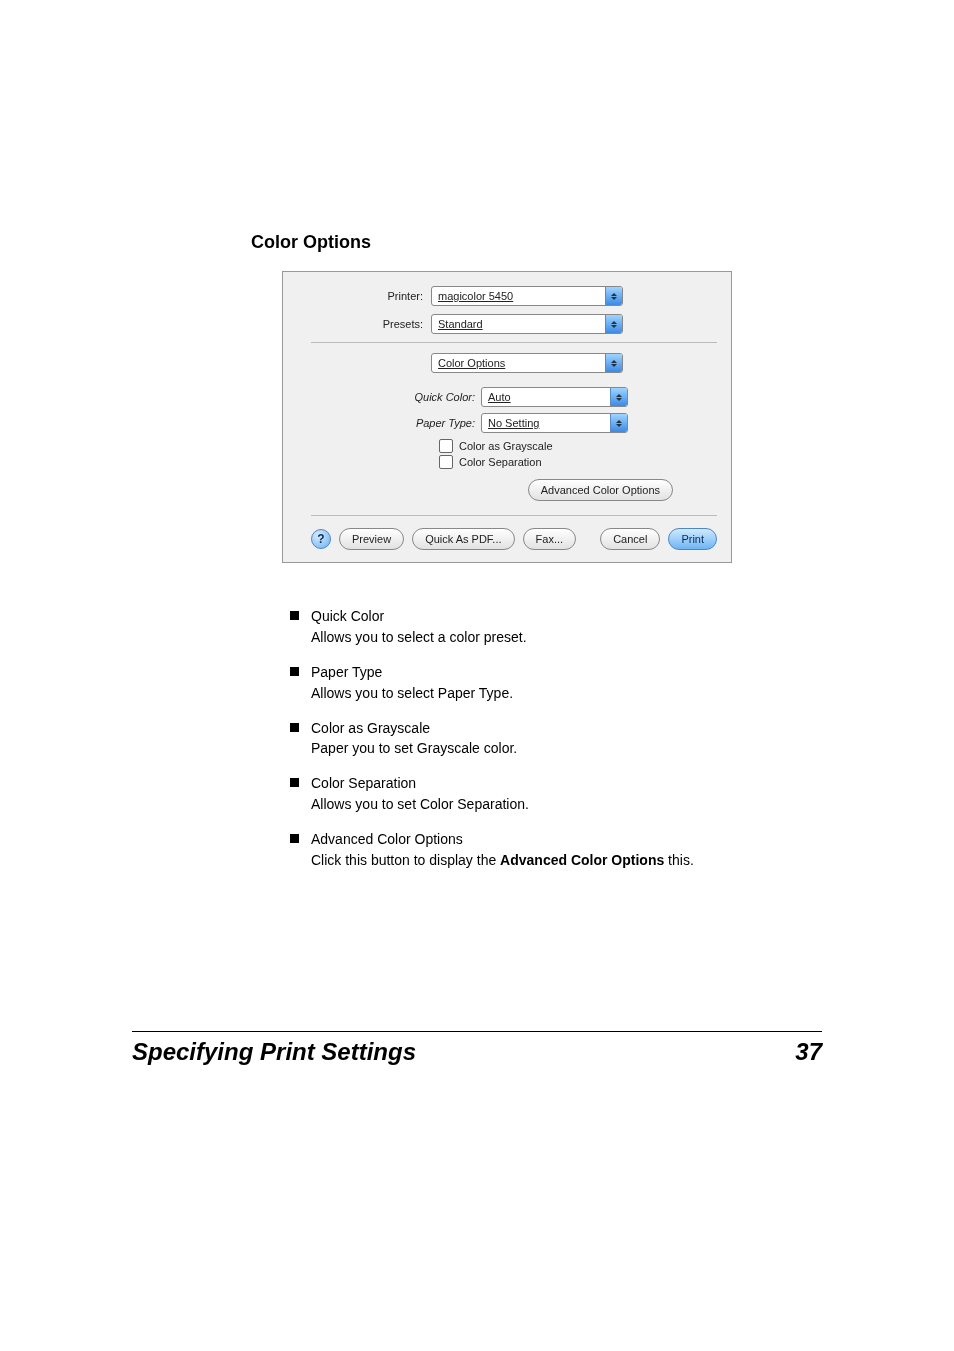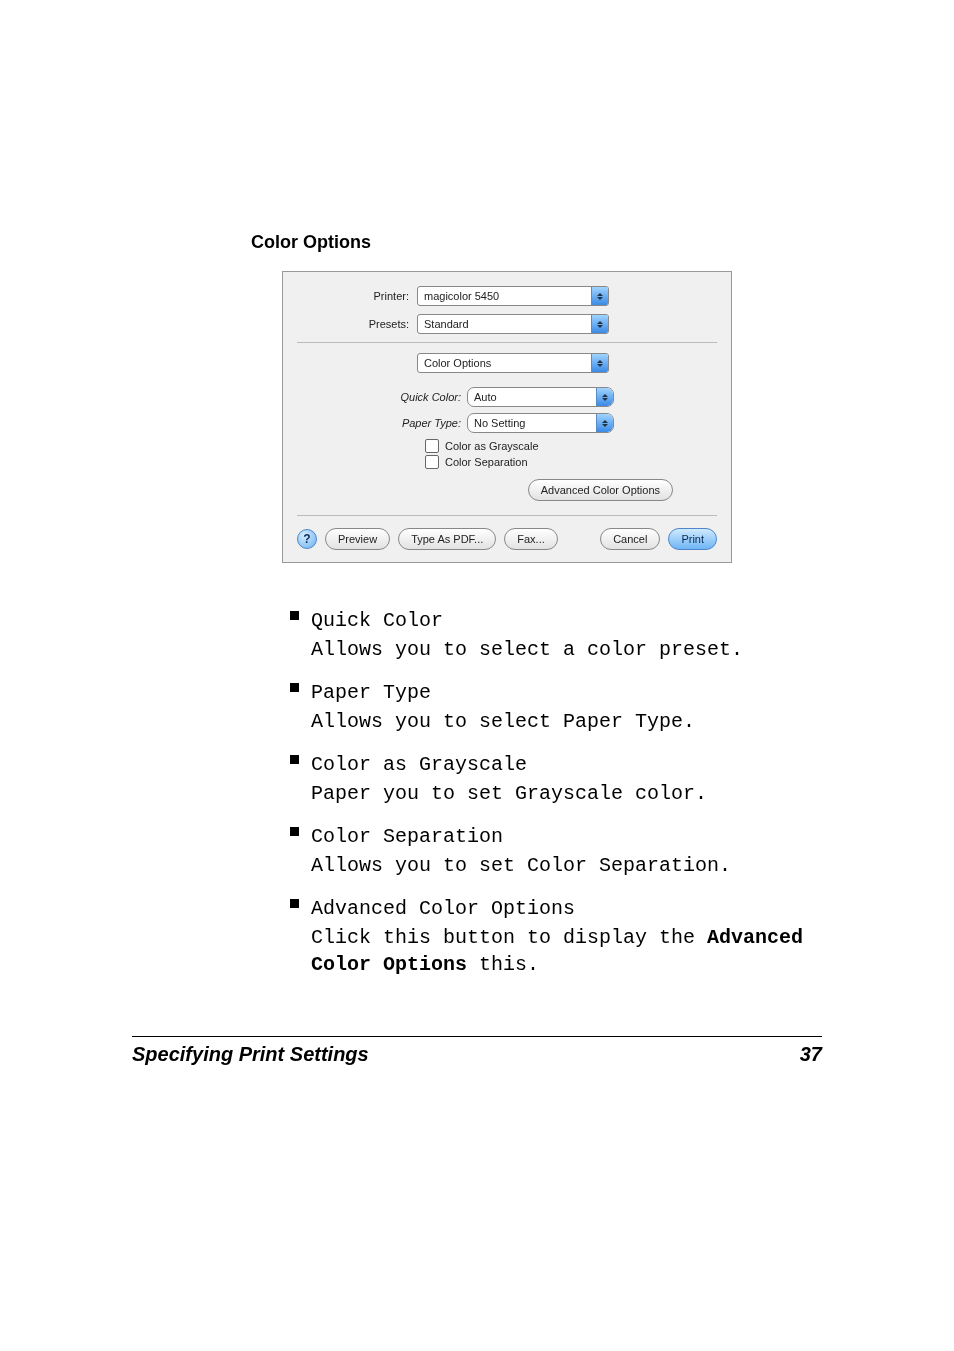--- a/index.html
+++ b/index.html
@@ -21,21 +21,21 @@
     font-size: 18px;
     font-weight: bold;
     margin: 0 0 18px 119px;
   }
   .dialog {
     margin-left: 150px;
     width: 450px;
     border: 1px solid #999;
     background: #f0f0f0;
     box-sizing: border-box;
-    padding: 14px 14px 12px 14px;
+    padding: 14px 14px 12px 28px;
     font-family: "Lucida Grande", Arial, sans-serif;
     font-size: 11px;
     color: #222;
   }
   .dlg-row {
     display: flex;
     align-items: center;
     margin-bottom: 8px;
   }
   .dlg-left-label {
@@ -45,20 +45,21 @@
     font-size: 11px;
   }
   .popup {
     display: flex;
     align-items: center;
     background: #fff;
     border: 1px solid #888;
     border-radius: 3px;
     height: 18px;
     overflow: hidden;
+    text-decoration: underline;
   }
   .popup-text {
     flex: 1 1 auto;
     padding: 0 6px;
     font-size: 11px;
     white-space: nowrap;
   }
   .popup-btn {
     width: 16px;
     height: 18px;
@@ -71,21 +72,21 @@
     gap: 1px;
   }
   .popup-btn .tri {
     width: 0; height: 0;
     border-left: 3px solid transparent;
     border-right: 3px solid transparent;
   }
   .popup-btn .up { border-bottom: 3px solid #234; }
   .popup-btn .down { border-top: 3px solid #234; }
   .popup-wide { width: 190px; }
-  .popup-mid  { width: 145px; border-radius: 7px; }
+  .popup-mid  { width: 145px; }
 
   .dlg-hr {
     border: none;
     border-top: 1px solid #bbb;
     margin: 4px 0 10px 0;
   }
   .sub-area {
     padding-left: 92px;
   }
   .sub-row {
@@ -154,23 +155,22 @@
     justify-content: center;
     font-weight: bold;
     color: #0a2b55;
     font-size: 12px;
   }
   .footer-spacer { flex: 1 1 auto; }
 
   .bullets {
     margin: 44px 0 0 158px;
     width: 520px;
-    font-size: 20px;
+    font-size: 14px;
     line-height: 1.35;
-    font-family: Liberation Mono, monospace;
   }
   .bullet {
     display: flex;
     margin-bottom: 16px;
   }
   .bullet .sq {
     width: 9px; height: 9px;
     background: #000;
     margin: 4px 12px 0 0;
     flex: 0 0 auto;
@@ -182,21 +182,21 @@
     position: absolute;
     left: 132px;
     right: 132px;
     bottom: 90px;
     border-top: 1px solid #000;
     padding-top: 6px;
     display: flex;
     justify-content: space-between;
     font-style: italic;
     font-weight: bold;
-    font-size: 20px;
+    font-size: 24px;
     font-family: Arial, Helvetica, sans-serif;
   }
   .page-footer .pg-num { font-style: italic; }
 </style>
 </head>
 <body>
 
 <div class="page">
 
   <h2 class="section-title">Color Options</h2>
@@ -270,21 +270,21 @@
       </div>
     </div>
 
     <div class="adv-row">
       <div class="btn">Advanced Color Options</div>
     </div>
 
     <div class="dlg-footer">
       <div class="help-circle">?</div>
       <div class="btn">Preview</div>
-      <div class="btn">Type As PDF...</div>
+      <div class="btn">Quick As PDF...</div>
       <div class="btn">Fax...</div>
       <div class="footer-spacer"></div>
       <div class="btn">Cancel</div>
       <div class="btn btn-primary">Print</div>
     </div>
   </div>
 
   <div class="bullets">
     <div class="bullet">
       <div class="sq"></div>

